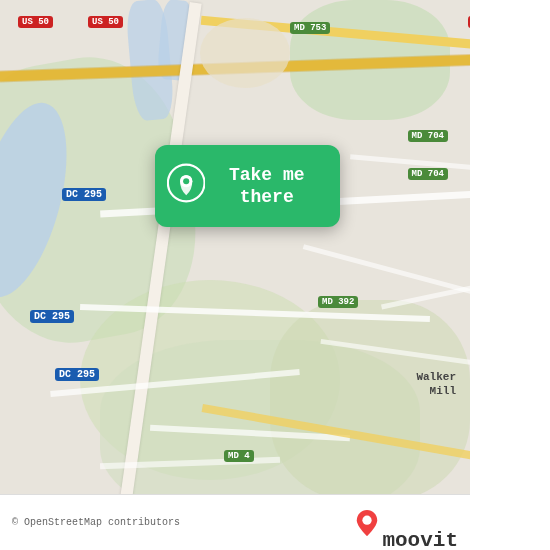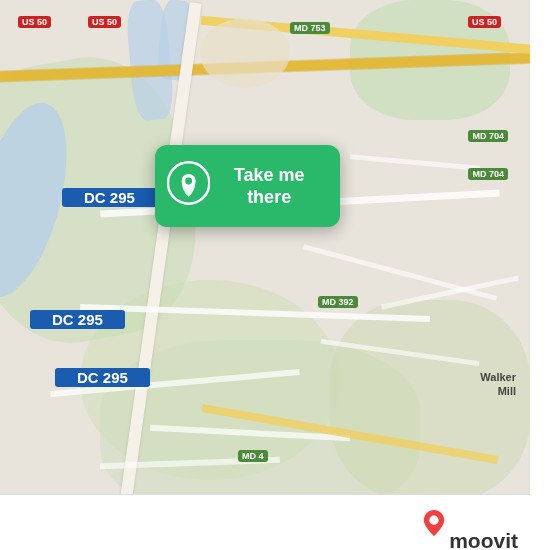--- a/index.html
+++ b/index.html
@@ -6,25 +6,26 @@
 
     body {
       width: 550px;
       height: 550px;
       overflow: hidden;
       font-family: Arial, sans-serif;
       position: relative;
     }
 
     #map-container {
-      width: 530px;
+      width: 470px;
       height: 550px;
       position: relative;
       background-color: #c4b5fd;
       overflow: hidden;
+      font-family: Liberation Mono, monospace;
     }
 
     
     .map-bg {
       position: absolute;
       inset: 0;
       background-color: #e8e4dc;
     }
 
     
@@ -36,23 +37,23 @@
       font-weight: bold;
       padding: 1px 4px;
       border-radius: 3px;
       white-space: nowrap;
     }
 
     .road-label-blue {
       position: absolute;
       background-color: #1a5cb0;
       color: white;
-      font-size: 15px;
-      font-weight: bold;
-      padding: 1px 22px;
+      font-size: 10px;
+      font-weight: bold;
+      padding: 1px 4px;
       border-radius: 3px;
       white-space: nowrap;
     }
 
     .road-label-red {
       position: absolute;
       background-color: #cc2222;
       color: white;
       font-size: 9px;
       font-weight: bold;
@@ -193,40 +194,41 @@
 
   <div class="road-label" style="top:130px; right:22px;">MD 704</div>
   <div class="road-label" style="top:168px; right:22px;">MD 704</div>
 
   <div class="road-label-blue" style="top:188px; left:62px;">DC 295</div>
   <div class="road-label-blue" style="top:310px; left:30px;">DC 295</div>
   <div class="road-label-blue" style="top:368px; left:55px;">DC 295</div>
 
   <div class="road-label" style="top:296px; left:318px;">MD 392</div>
 
-  <div class="road-label" style="top:450px; left:238px;">MD 4</div>
+  <div class="road-label" style="top:450px; left:224px;">MD 4</div>
 
   <div style="position:absolute; top:370px; right:14px; font-size:11px; color:#444; font-weight:600; text-align:right; line-height:1.3;">Walker<br>Mill</div>
 
   <div class="popup-card">
 
     <svg class="popup-pin-icon" viewBox="0 0 44 44" fill="none" xmlns="http://www.w3.org/2000/svg">
       <circle cx="22" cy="22" r="21" stroke="white" stroke-width="2.5" fill="none"></circle>
       <circle cx="22" cy="19" r="6" fill="white"></circle>
       <path d="M22 26 C22 26 14 33 14 38 Q14 44 22 44 Q30 44 30 38 C30 33 22 26 22 26Z" fill="white" opacity="0.0"></path>
 
       <ellipse cx="22" cy="20" rx="7" ry="7" fill="white"></ellipse>
       <path d="M15 20 Q15 30 22 36 Q29 30 29 20 Q29 13 22 13 Q15 13 15 20Z" fill="white" opacity="0.9"></path>
       <ellipse cx="22" cy="20" rx="3.5" ry="3.5" fill="#2ab86a"></ellipse>
     </svg>
     <span class="popup-label">Take me there</span>
   </div>
 
   <div class="bottom-bar">
     <div class="bottom-bar-left">
+      <span class="osm-attribution">© OpenStreetMap contributors</span>
     </div>
     <div class="moovit-logo">
 
       <svg class="moovit-pin" viewBox="0 0 22 28" xmlns="http://www.w3.org/2000/svg">
         <path d="M11 0 C5 0 0 5 0 11 C0 18 11 28 11 28 C11 28 22 18 22 11 C22 5 17 0 11 0Z" fill="#f04040"></path>
         <circle cx="11" cy="11" r="5" fill="white"></circle>
       </svg>
       <span class="moovit-text">moovit</span>
     </div>
   </div>

